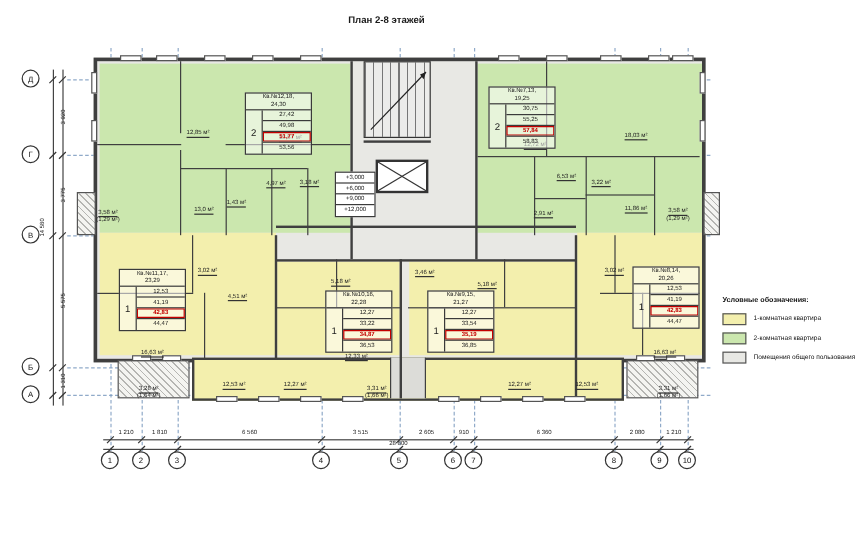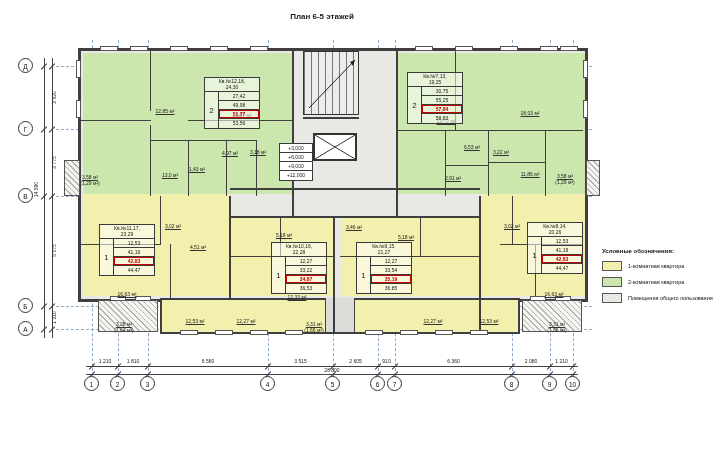--- a/index.html
+++ b/index.html
@@ -29,21 +29,21 @@
   #legend{position:absolute;left:602px;top:248px;width:115px;}
   #legend .h{font-size:6px;font-weight:bold;color:#111;margin-bottom:7px;}
   #legend .it{display:flex;align-items:center;margin-bottom:6px;}
   #legend .sw{width:20px;height:10px;border:1px solid #555;margin-right:6px;flex:none;box-sizing:border-box;}
   #legend .tx{font-size:5.5px;color:#111;line-height:6px;}
   svg{position:absolute;overflow:visible;}
 </style>
 </head>
 <body>
 
-<div id="title">План 6-5 этажей</div>
+<div id="title">План 2-8 этажей</div>
 
 <div id="plan">
     <div class="dashv" style="left: 92px; top: 40px; height: 336px;"></div>
     <div class="dashv" style="left: 118px; top: 40px; height: 336px;"></div>
     <div class="dashv" style="left: 148px; top: 40px; height: 336px;"></div>
     <div class="dashv" style="left: 268px; top: 40px; height: 336px;"></div>
     <div class="dashv" style="left: 333px; top: 40px; height: 336px;"></div>
     <div class="dashv" style="left: 378px; top: 40px; height: 336px;"></div>
     <div class="dashv" style="left: 395px; top: 40px; height: 336px;"></div>
     <div class="dashv" style="left: 512px; top: 40px; height: 336px;"></div>

